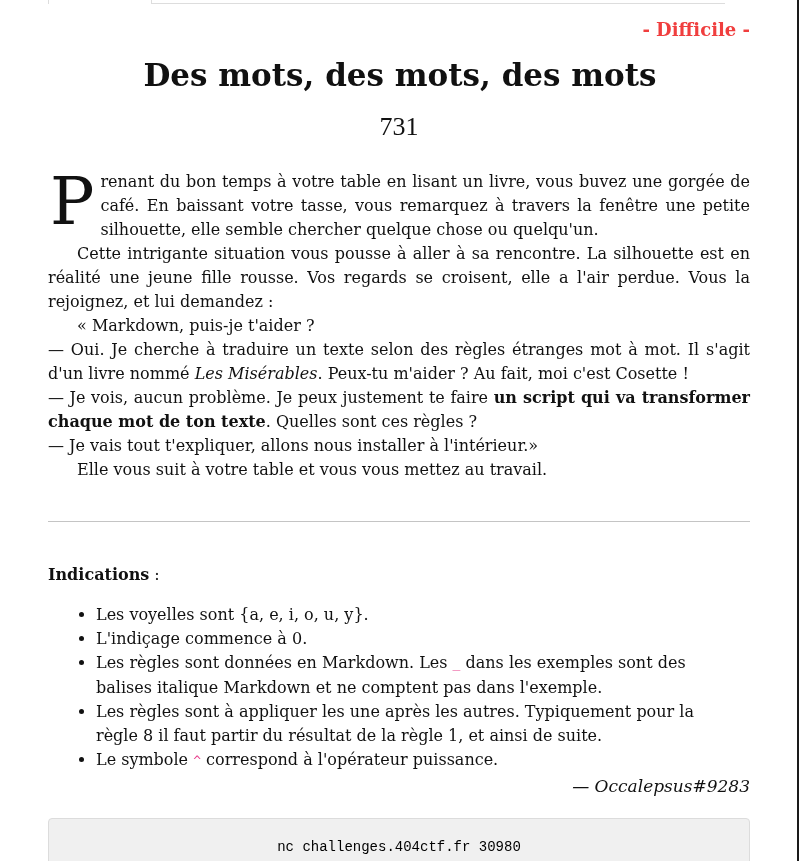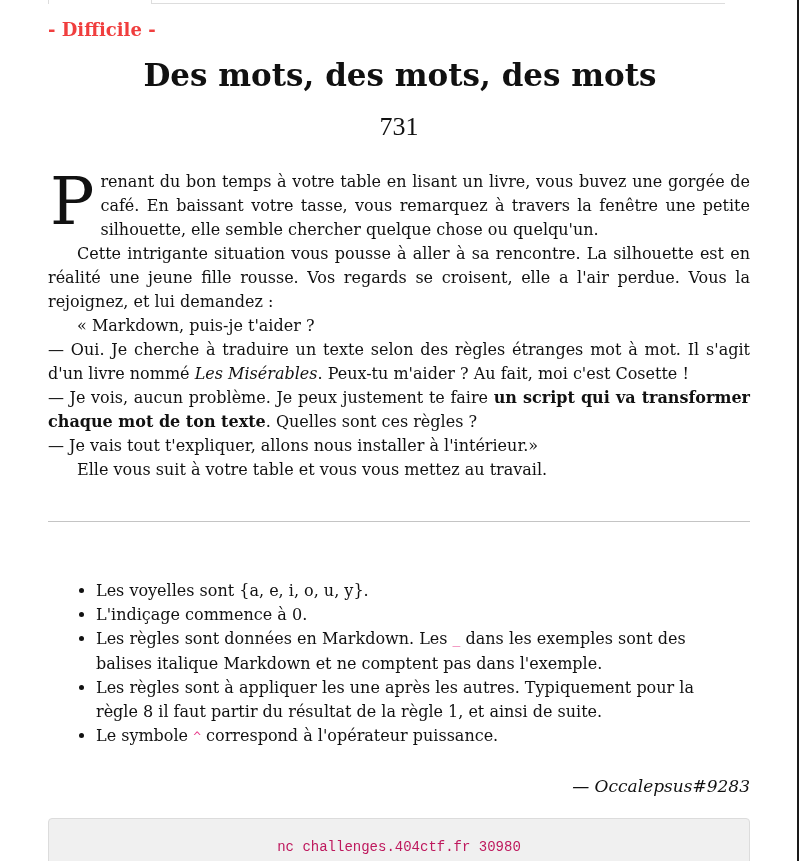--- a/index.html
+++ b/index.html
@@ -8,21 +8,21 @@
     position: relative;
     font-family: "DejaVu Serif", serif; color: #111;
   }
   .right-edge { position: absolute; top: 0; right: 0; width: 2px; height: 861px; background: #1a1a1a; }
   .tabbar { position: absolute; top: 0; left: 48px; width: 677px; height: 4px; }
   .tab-active { position: absolute; left: 0; top: -10px; width: 104px; height: 14px;
     border-left: 1px solid #ddd; border-right: 1px solid #ddd; box-sizing: border-box; }
   .tab-line { position: absolute; left: 104px; right: 0; top: 3px; height: 1px; background: #ddd; }
 
   .content { position: absolute; left: 48px; top: 0; width: 702px; }
-  .difficulty { position: absolute; top: 19px; left: 0; width: 702px; text-align: left;
+  .difficulty { position: absolute; top: 19px; left: 0; width: 702px; text-align: right;
     color: #f03e3e; font-weight: bold; font-size: 18px; font-family: "DejaVu Serif", serif; }
   .title { position: absolute; top: 56px; left: 0; width: 702px; text-align: center; margin: 1px;
     font-size: 31px; font-weight: bold; font-family: "DejaVu Serif", serif; }
   .points { position: absolute; top: 112px; left: 0; width: 702px; text-align: center;
     font-size: 26px; font-family: Liberation Serif, serif; }
 
   .story { position: absolute; top: 170px; left: 0; width: 702px; font-size: 16px; line-height: 24px;
     text-align: justify; }
   .story p { margin: 0; }
   .dropcap { float: left; font-size: 66px; line-height: 54px; margin: 5px 6px 0 2px; font-family: "DejaVu Serif", serif; }
@@ -36,21 +36,21 @@
   .ind-label { font-weight: bold; }
   .ind-list { margin: 16px; padding-left: 32px; }
   .ind-list li { margin: 0; }
   .pink { color: #e83e8c; font-family: "DejaVu Sans Mono", monospace; font-size: 13px; }
 
   .signature { position: absolute; top: 776px; left: 0; width: 702px; text-align: right; font-style: italic; font-size: 17px; }
 
   .codebox { position: absolute; top: 818px; left: 0; width: 702px; height: 60px;
     background: #f0f0f0; border: 1px solid #dcdcdc; border-radius: 4px; box-sizing: border-box; }
   .code { position: absolute; top: 20px; left: 0; width: 700px; text-align: center;
-    color: #be185d; font-family: "Liberation Mono", monospace; font-size: 14px; }
+    color: #000000; font-family: "Liberation Mono", monospace; font-size: 14px; }
 </style>
 </head>
 <body>
 
 <div class="right-edge"></div>
 
 <div class="tabbar">
   <div class="tab-active"></div>
   <div class="tab-line"></div>
 </div>
@@ -66,20 +66,21 @@
     <p class="indent">« Markdown, puis-je t'aider ?</p>
     <p><span>— Oui. Je cherche à traduire un texte selon des règles étranges mot à mot. Il s'agit d'un livre nommé </span><em>Les Misérables</em><span>. Peux-tu m'aider ? Au fait, moi c'est Cosette !</span></p>
     <p><span>— Je vois, aucun problème. Je peux justement te faire </span><strong>un script qui va transformer chaque mot de ton texte</strong><span>. Quelles sont ces règles ?</span></p>
     <p>— Je vais tout t'expliquer, allons nous installer à l'intérieur.»</p>
     <p class="indent">Elle vous suit à votre table et vous vous mettez au travail.</p>
   </div>
 
   <hr class="divider">
 
   <div class="indications">
+    <div><span class="ind-label">Indications</span><span> :</span></div>
     <ul class="ind-list">
       <li>Les voyelles sont {a, e, i, o, u, y}.</li>
       <li>L'indiçage commence à 0.</li>
       <li><span>Les règles sont données en Markdown. Les </span><code class="pink">_</code><span> dans les exemples sont des balises italique Markdown et ne comptent pas dans l'exemple.</span></li>
       <li>Les règles sont à appliquer les une après les autres. Typiquement pour la règle 8 il faut partir du résultat de la règle 1, et ainsi de suite.</li>
       <li><span>Le symbole </span><code class="pink">^</code><span> correspond à l'opérateur puissance.</span></li>
     </ul>
   </div>
 
   <div class="signature">— Occalepsus#9283</div>

